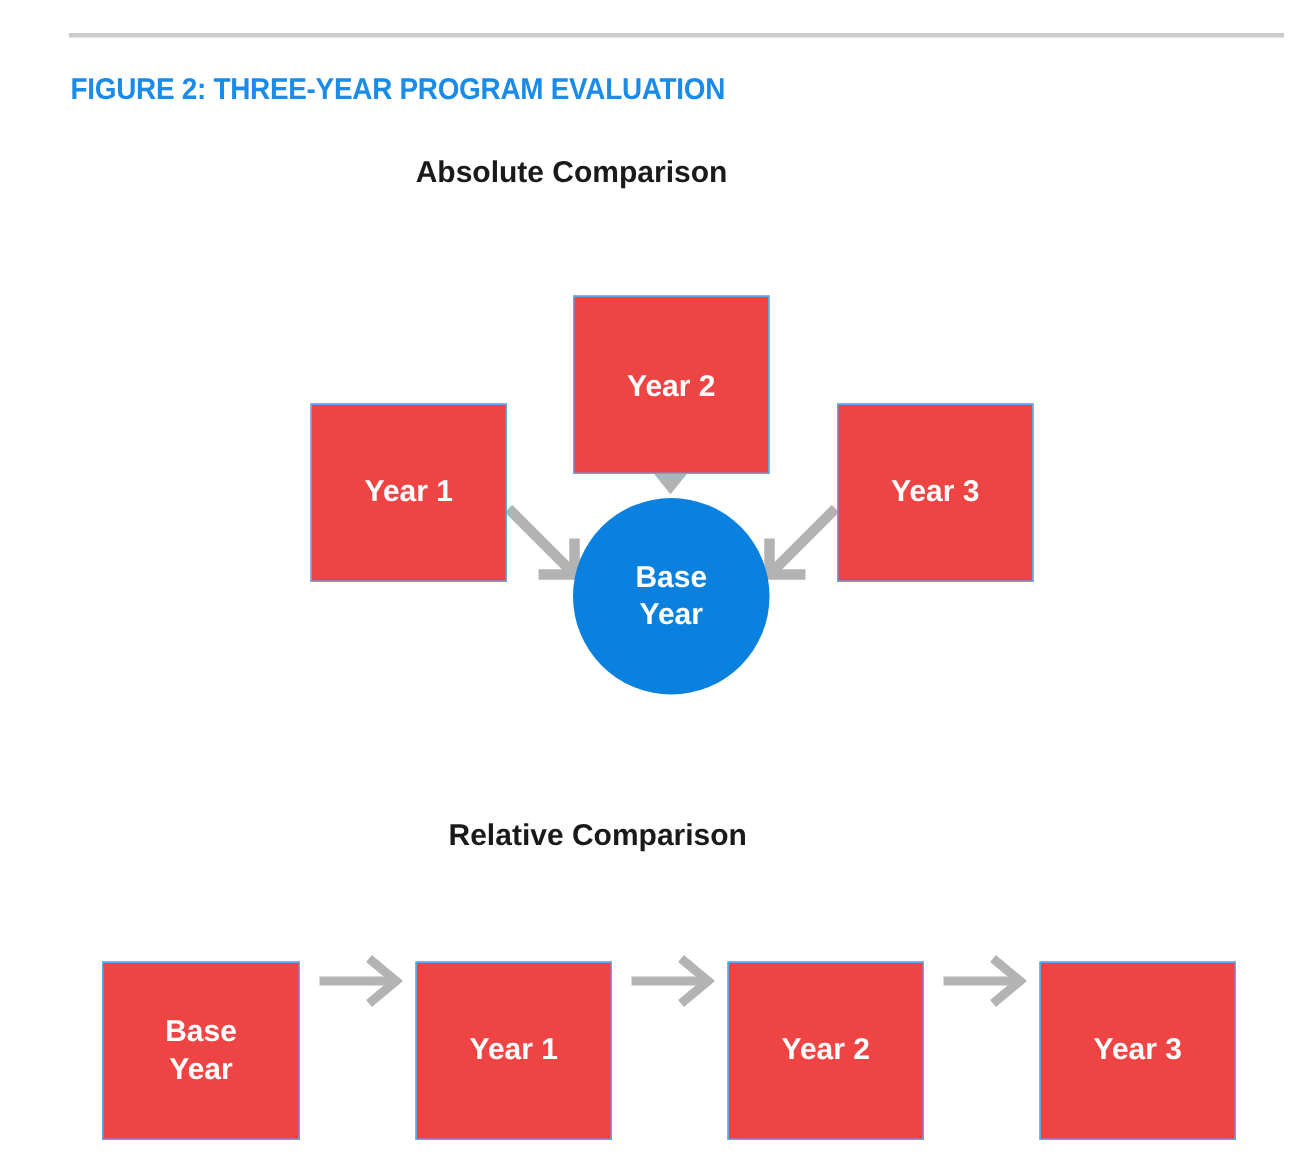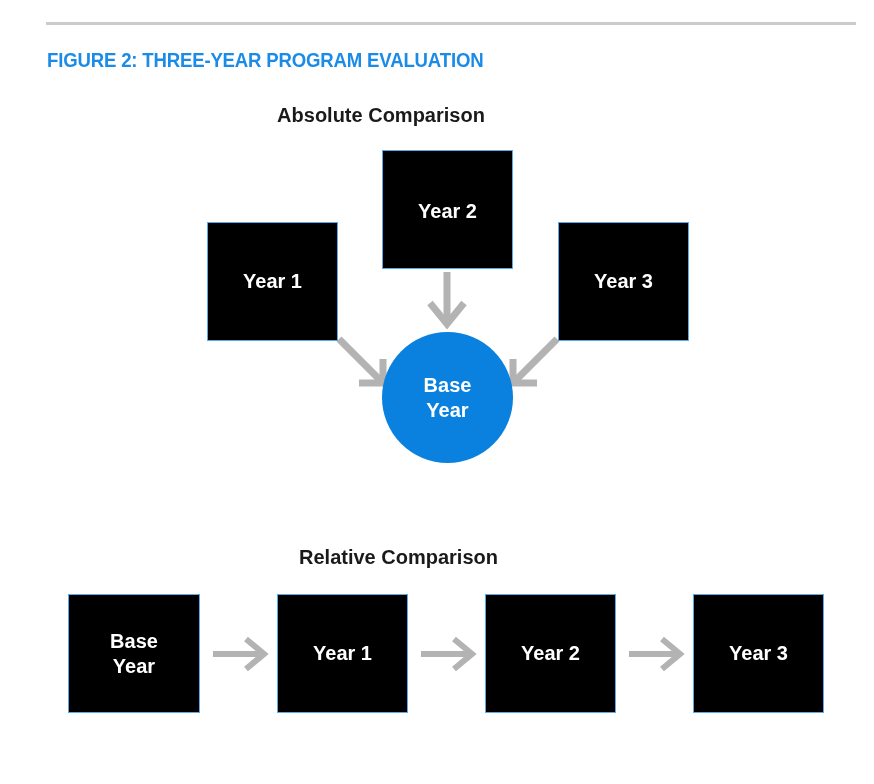--- a/index.html
+++ b/index.html
@@ -48,32 +48,33 @@
     font-weight: bold;
     color: #1a1a1a;
     white-space: nowrap;
   }
   #heading-absolute { left: 0; top: 104px; width: 762px; text-align: center; }
   #heading-relative { left: 0; top: 546px; width: 797px; text-align: center; }
 
   
   .node-box {
     position: absolute;
-    background: #000000;
+    background: #ef4444;
     border: 1px solid #5aa9e8;
     box-sizing: border-box;
     display: flex;
     align-items: center;
     justify-content: center;
     color: #ffffff;
     font-size: 20px;
     font-weight: bold;
     line-height: 1.22;
     text-align: center;
     white-space: pre-line;
+    margin-top: 47px;
   }
   .node-circle {
     position: absolute;
     background: #0a81de;
     border-radius: 50%;
     display: flex;
     align-items: center;
     justify-content: center;
     color: #ffffff;
     font-size: 20px;

